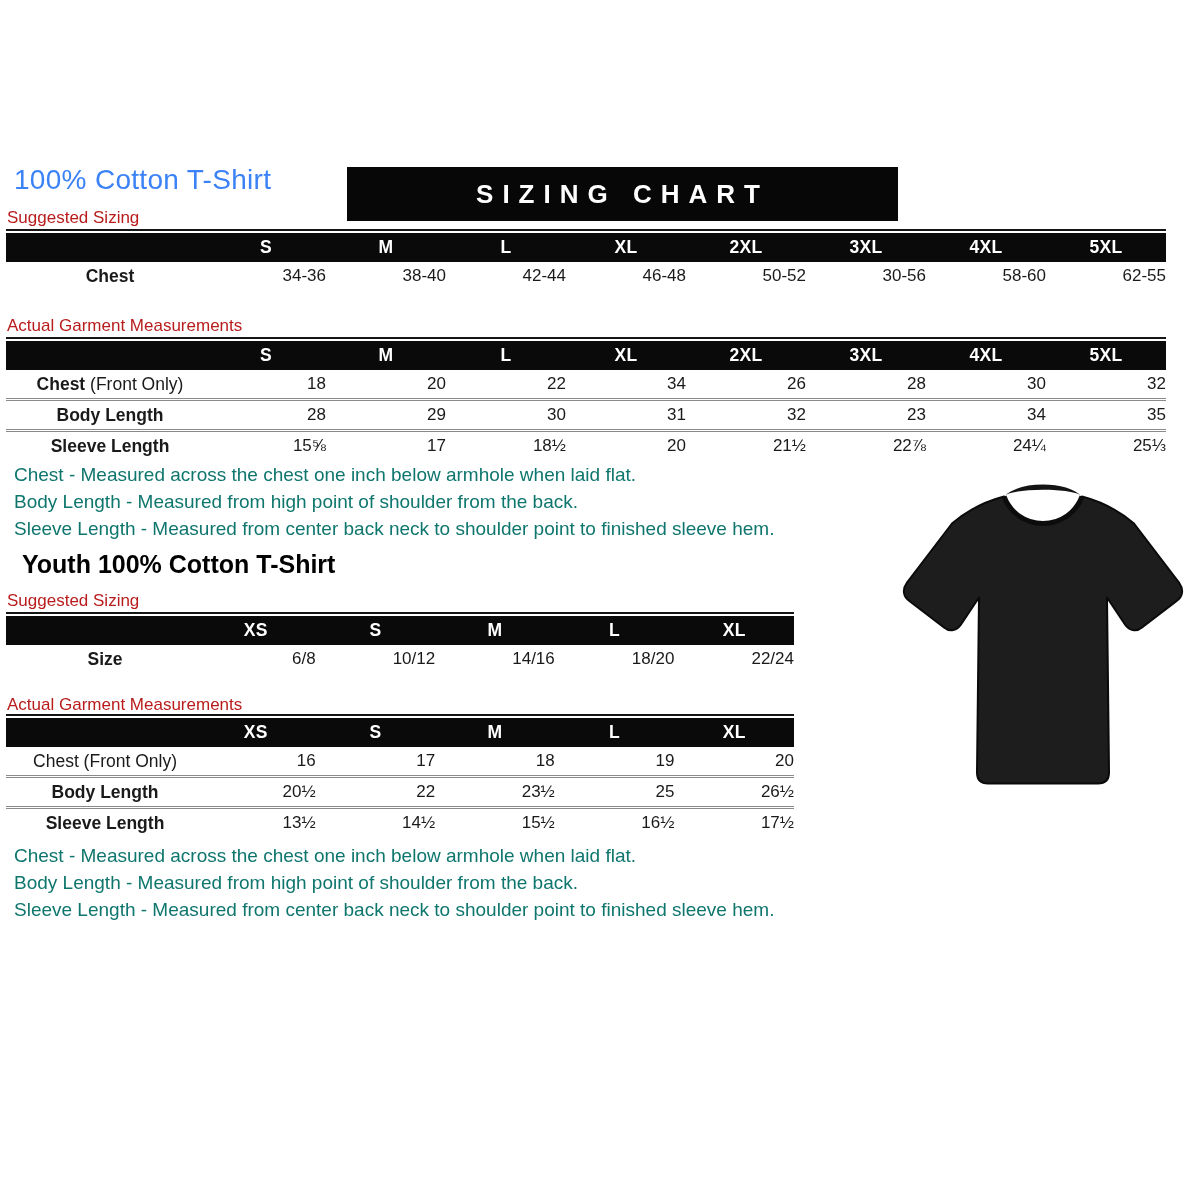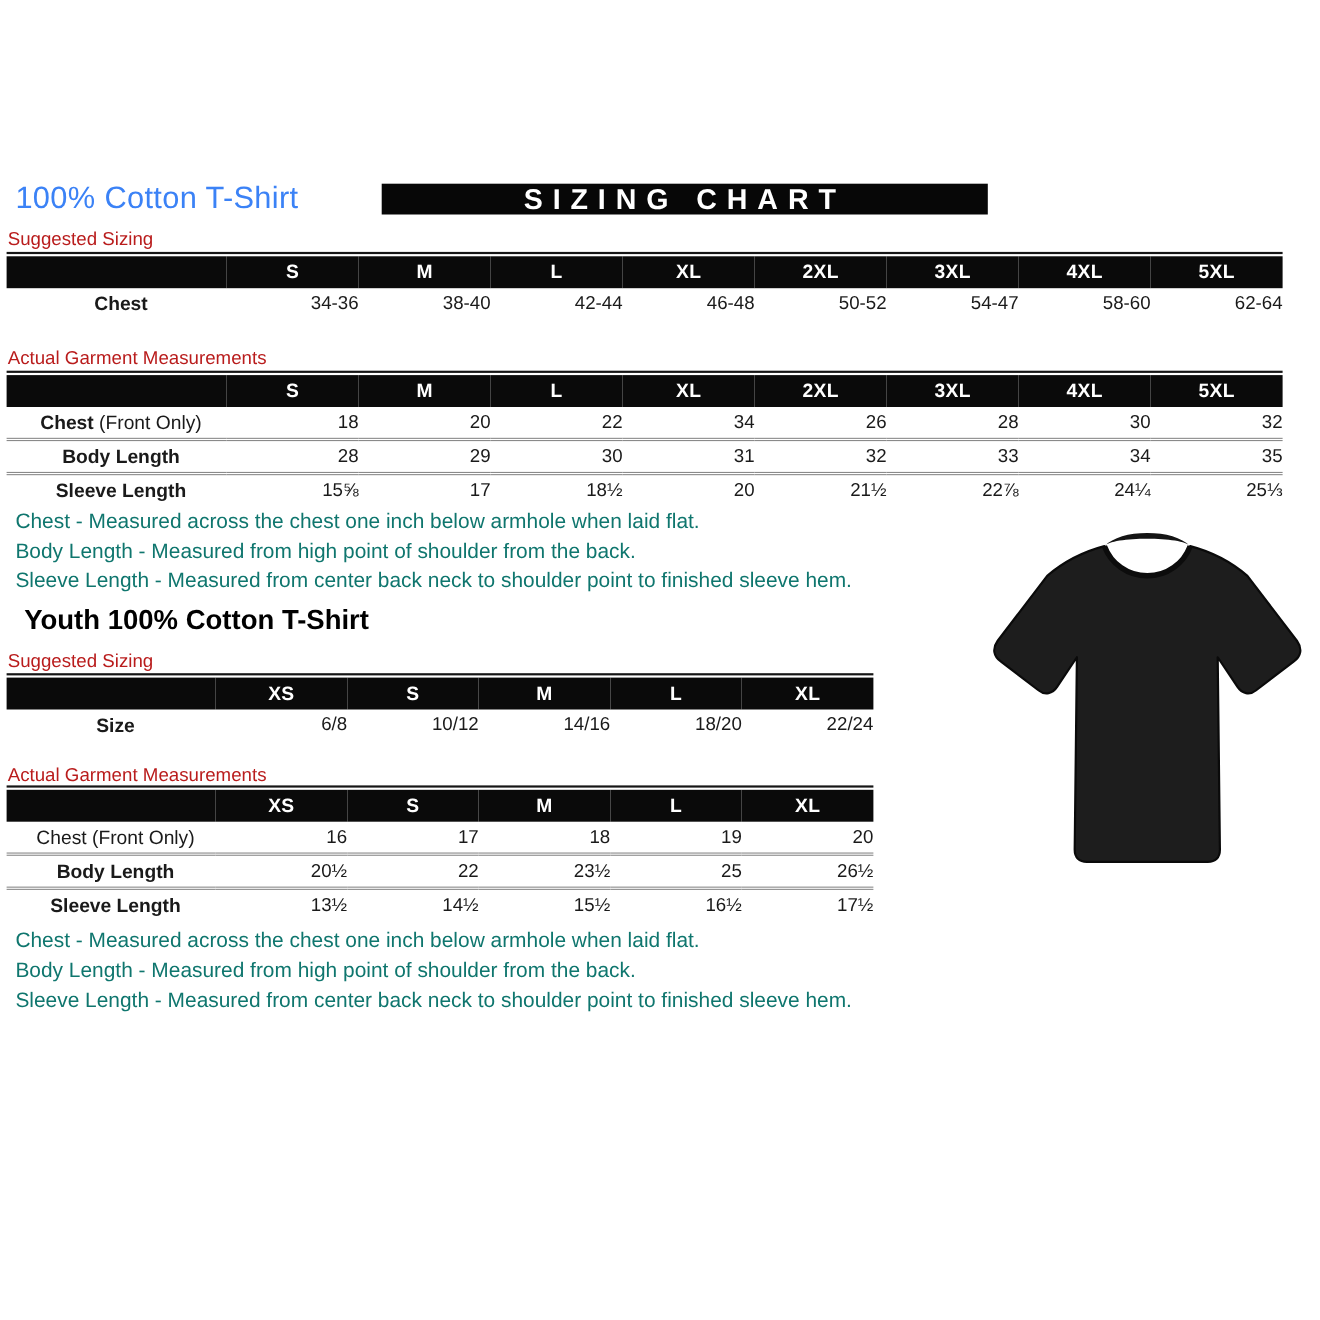--- a/index.html
+++ b/index.html
@@ -4,21 +4,21 @@
 <style>
   html,body{margin:0;padding:0;background:#ffffff;}
   body{
     width:1200px;height:1200px;position:relative;overflow:hidden;
     font-family:"Liberation Sans","DejaVu Sans",sans-serif;color:#1a1a1a;
     -webkit-font-smoothing:antialiased;
   }
   .abs{position:absolute;}
   .main-title{left:14px;top:164px;font-size:28px;font-weight:400;letter-spacing:.3px;color:#3b82f6;}
   .banner{
-    left:347px;top:167px;width:551px;height:28px;background:#070707;
+    left:347px;top:167px;width:551px;height:54px;background:#070707;
     display:flex;align-items:center;justify-content:center;
   }
   .banner span{color:#ffffff;font-weight:700;font-size:26px;letter-spacing:9px;}
   .section-label{font-size:17px;color:#b91c1c;left:7px;}
   .rule{height:2px;background:#151515;left:6px;}
   .w-adult{width:1160px;}
   .w-youth{width:788px;}
   .size-table{border-collapse:collapse;table-layout:fixed;color:#1a1a1a;left:6px;}
   .size-table thead th{
     background:#0a0a0a;color:#ffffff;font-weight:700;font-size:17.5px;
@@ -71,23 +71,23 @@
       </tr>
     </thead>
     <tbody>
       <tr>
         <th><b>Chest</b></th>
         <td>34-36</td>
         <td>38-40</td>
         <td>42-44</td>
         <td>46-48</td>
         <td>50-52</td>
-        <td>54-47</td>
+        <td>30-56</td>
         <td>58-60</td>
-        <td>62-64</td>
+        <td>62-55</td>
       </tr>
     </tbody>
   </table>
 
 <div class="abs section-label" style="top:316px">Actual Garment Measurements</div>
 <div class="abs rule w-adult" style="top:337px"></div>
 <table class="abs size-table lined w-adult" style="top:341px">
     <colgroup>
       <col style="width: 200px;">
       <col>
@@ -124,21 +124,21 @@
         <td>30</td>
         <td>32</td>
       </tr>
       <tr>
         <th><b>Body Length</b></th>
         <td>28</td>
         <td>29</td>
         <td>30</td>
         <td>31</td>
         <td>32</td>
-        <td>33</td>
+        <td>23</td>
         <td>34</td>
         <td>35</td>
       </tr>
       <tr>
         <th><b>Sleeve Length</b></th>
         <td>15⅝</td>
         <td>17</td>
         <td>18½</td>
         <td>20</td>
         <td>21½</td>

